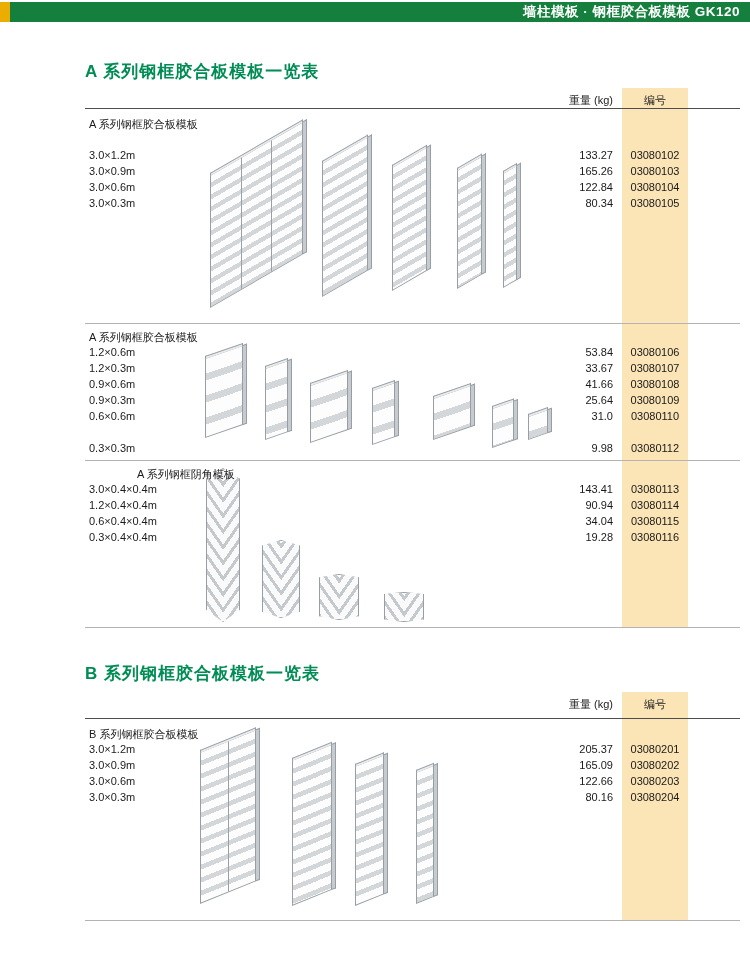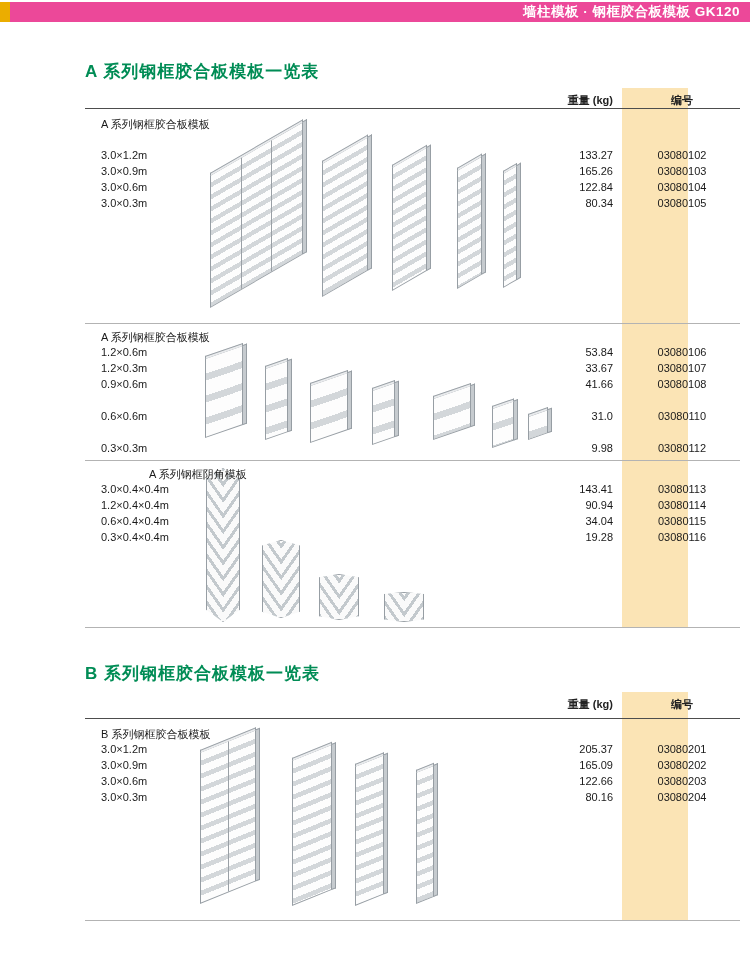--- a/index.html
+++ b/index.html
@@ -1,40 +1,40 @@
 <!DOCTYPE html>
 <html><head>
 <meta charset="utf-8">
 <style>
   html,body{margin:0;padding:0;background:#fff;}
   #page{
     position:relative;width:750px;height:963px;background:#fff;overflow:hidden;
     font-family:"Liberation Sans","DejaVu Sans",sans-serif;color:#1a1a1a;
   }
   
-  .topbar{position:absolute;top:2px;left:0;width:750px;height:20px;background:#ec4899;}
+  .topbar{position:absolute;top:2px;left:0;width:750px;height:20px;background:#15803d;}
   .topbar-accent{position:absolute;top:0;left:0;width:10px;height:20px;background:#EBAD00;}
   .topbar-text{
     position:absolute;top:0;right:10px;height:20px;line-height:20px;
     color:#fff;font-size:13.5px;font-weight:bold;letter-spacing:.5px;
   }
   
   .sec-title{position:absolute;left:85px;font-size:17px;font-weight:bold;color:#008C55;letter-spacing:1px;}
   
   .tancol{position:absolute;left:622px;width:66px;background:#FBE4B5;z-index:0;}
   
   .hline{position:absolute;left:85px;width:655px;height:1px;z-index:2;}
   .dark{background:#4d4d4d;}
   .lite{background:#b3b3b3;}
   
   .colhead,.row{position:absolute;left:85px;width:655px;height:16px;font-size:11px;z-index:3;}
-  .dim{position:absolute;left:16px;top:1px;white-space:nowrap;text-align:right;}
+  .dim{position:absolute;left:4px;top:1px;white-space:nowrap;text-align:right;}
   .wt{position:absolute;left:440px;width:88px;top:1px;text-align:right;}
-  .code{position:absolute;left:537px;width:66px;top:1px;text-align:center;margin-left:27px;}
-  .colhead .wt,.colhead .code{font-weight:bold;color:#222;}
+  .code{position:absolute;left:537px;width:66px;top:1px;text-align:center;}
+  .colhead .wt,.colhead .code{font-weight:normal;color:#222;}
   
   .draw{position:absolute;inset:0;z-index:1;pointer-events:none;}
   .panel{
     position:absolute;background-color:#fff;border:1px solid #979ea4;box-sizing:border-box;
   }
   .panel::before{content:"";position:absolute;top:-3px;left:-1px;right:-1px;height:2px;
     background:#e9ebed;border:1px solid #979ea4;border-bottom:none;}
   .panel::after{content:"";position:absolute;top:-1px;right:-5px;width:3px;height:100%;
     background:#c6cbcf;border:1px solid #979ea4;border-left:none;}
   .ribs-a{background-image:repeating-linear-gradient(to bottom,#fdfdfd 0 7px,#d3d7da 7px 12px);}
@@ -117,20 +117,25 @@
   <div class="row" style="top:361px;">
     <span class="dim">1.2×0.3m</span>
     <span class="wt">33.67</span>
     <span class="code">03080107</span>
   </div>
   <div class="row" style="top:377px;">
     <span class="dim">0.9×0.6m</span>
     <span class="wt">41.66</span>
     <span class="code">03080108</span>
   </div>
+  <div class="row" style="top:393px;">
+    <span class="dim">0.9×0.3m</span>
+    <span class="wt">25.64</span>
+    <span class="code">03080109</span>
+  </div>
   <div class="row" style="top:409px;">
     <span class="dim">0.6×0.6m</span>
     <span class="wt">31.0</span>
     <span class="code">03080110</span>
   </div>
   <div class="row" style="top:441px;">
     <span class="dim">0.3×0.3m</span>
     <span class="wt">9.98</span>
     <span class="code">03080112</span>
   </div>

